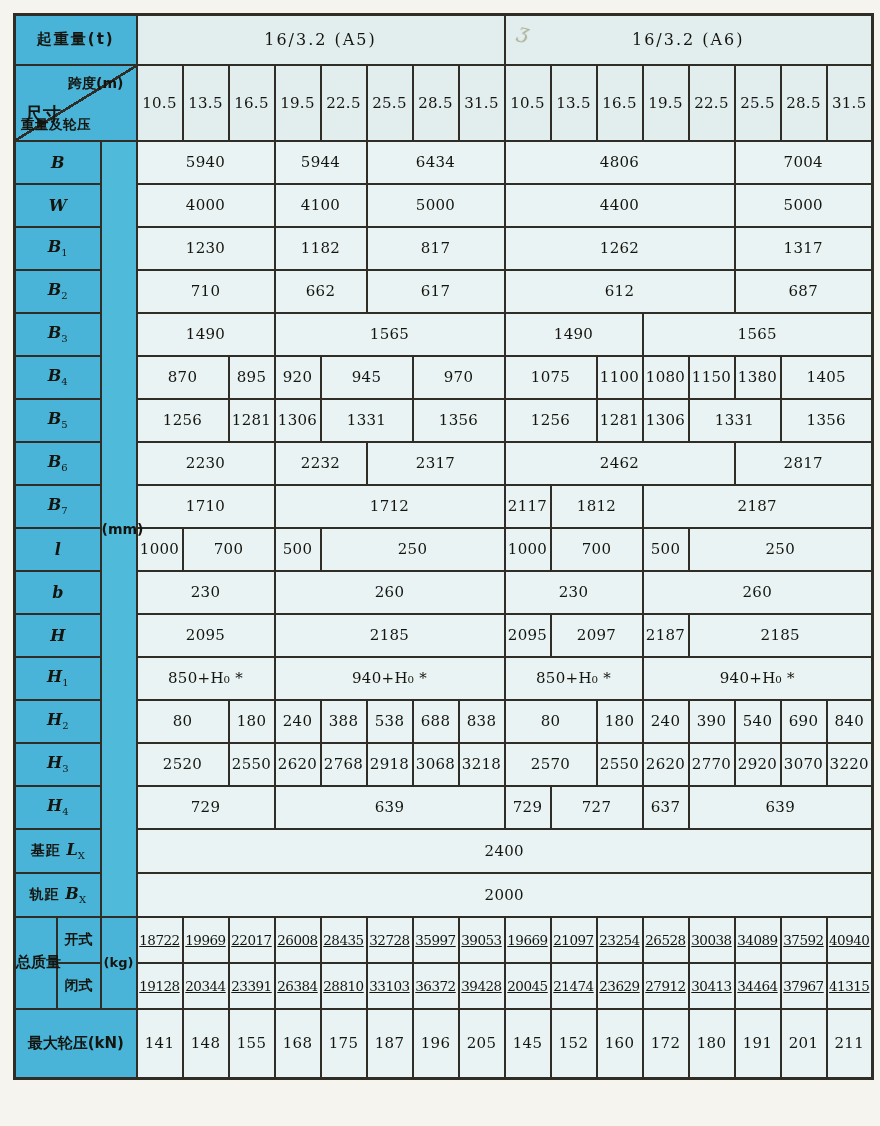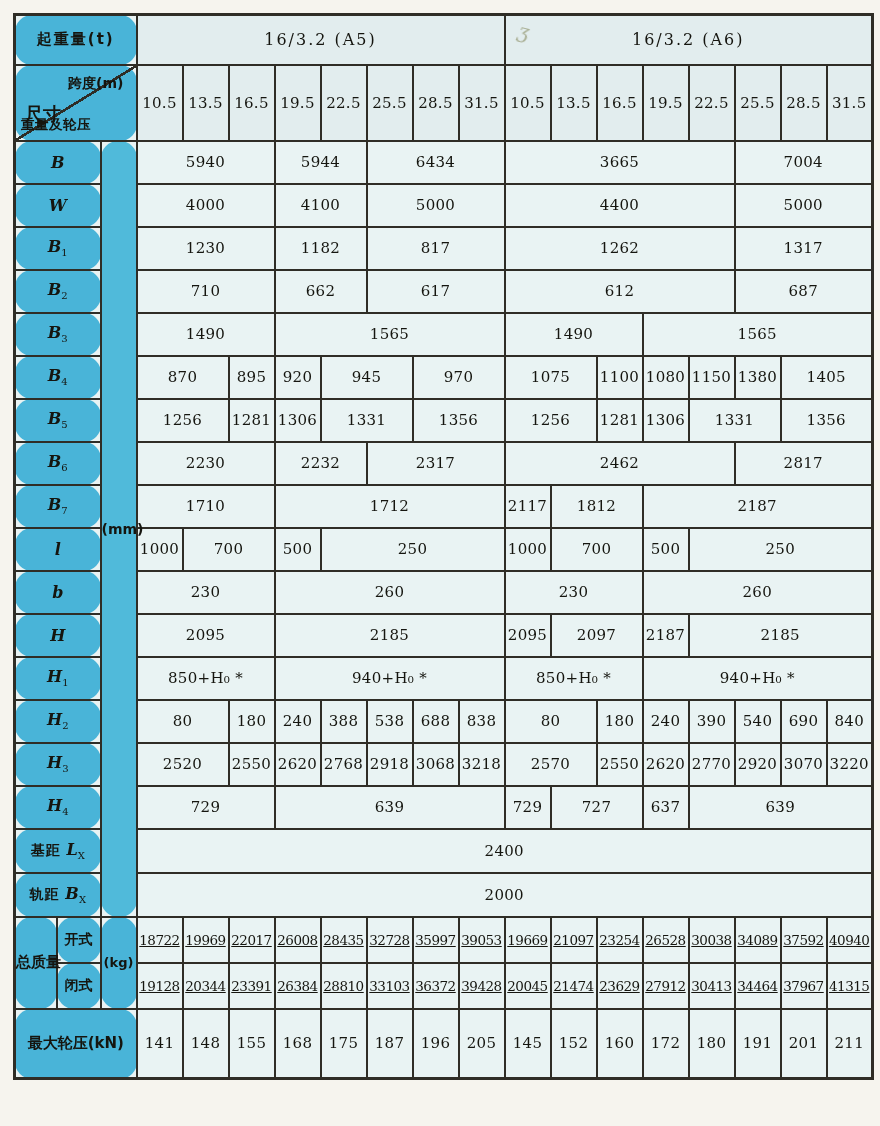--- a/index.html
+++ b/index.html
@@ -23,21 +23,21 @@
   }
   
   tr.r-cap{height:50px}
   tr.r-span{height:76px}
   tr.r-dim{height:43px}
   tr.r-wide{height:44px}
   tr.r-mass{height:46px}
   tr.r-wheel{height:70px}
 
   
-  .lab{background:#49b4d8;border-radius:17px;}
+  .lab{background:#49b4d8;}
   .strip{background:#50bada;font-size:13px;}
   .hdr{background:#e2edee;}
   .cjk{font-family:"DejaVu Sans",sans-serif;font-weight:700;font-size:14px;}
   .cap{font-size:15px;letter-spacing:2px;}
   .num{font-family:"DejaVu Serif",serif;font-size:15px;letter-spacing:.3px;}
   .grp{font-family:"DejaVu Serif",serif;font-size:16px;letter-spacing:2px;margin-left:48px;}
   .mass-num{font-size:13.5px;letter-spacing:-.5px;text-decoration:underline;}
   .dimlab i,.var{
     font-family:"DejaVu Serif",serif;font-style:italic;
     font-weight:600;font-size:16px;letter-spacing:0;
@@ -130,21 +130,21 @@
           <td class="hdr num">28.5</td>
           <td class="hdr num">31.5</td>
         </tr>
 
       <tr class="r-dim">
           <td class="lab dimlab" colspan="2"><i class="var">B</i></td>
           <td class="lab strip cjk" rowspan="18">(mm)</td>
           <td class="num" colspan="3">5940</td>
           <td class="num" colspan="2">5944</td>
           <td class="num" colspan="3">6434</td>
-          <td class="num" colspan="5">3665</td>
+          <td class="num" colspan="5">4806</td>
           <td class="num" colspan="3">7004</td>
         </tr>
         <tr class="r-dim">
           <td class="lab dimlab" colspan="2"><i class="var">W</i></td>
           <td class="num" colspan="3">4000</td>
           <td class="num" colspan="2">4100</td>
           <td class="num" colspan="3">5000</td>
           <td class="num" colspan="5">4400</td>
           <td class="num" colspan="3">5000</td>
         </tr>

